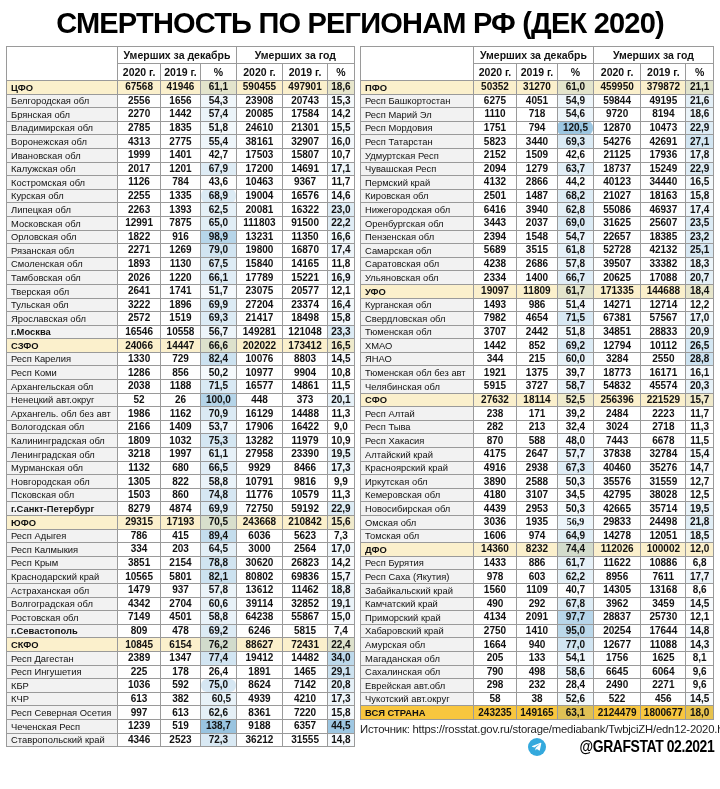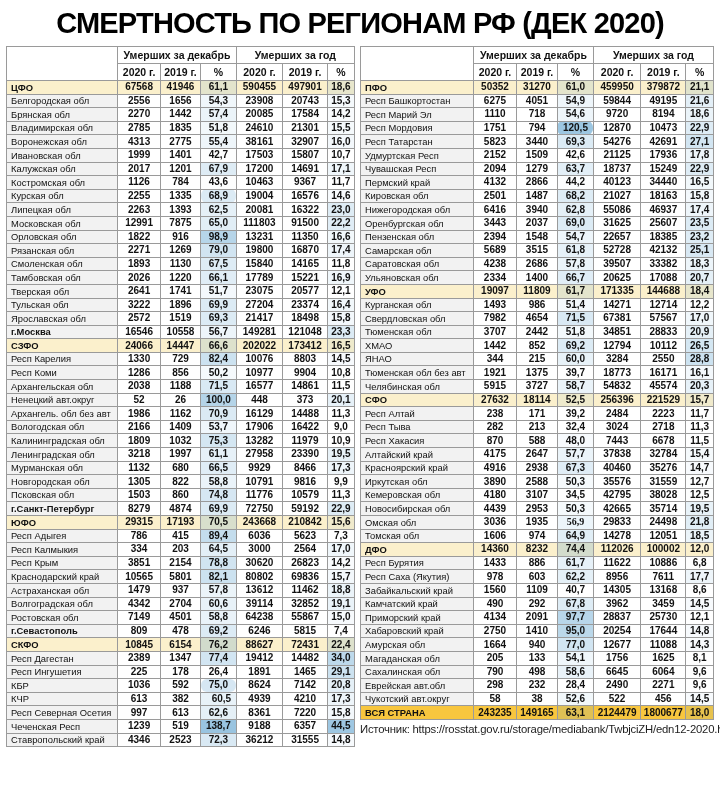--- a/index.html
+++ b/index.html
@@ -976,15 +976,22 @@
             <td class="pct" style="background-image: linear-gradient(rgba(90, 160, 205, 0.16), rgba(90, 160, 205, 0.16));">63,1</td>
             <td class="num">2124479</td>
             <td class="num">1800677</td>
             <td class="pct" style="background-image: linear-gradient(rgba(90, 160, 205, 0.11), rgba(90, 160, 205, 0.11));">18,0</td>
           </tr>
         </tbody>
     </table>
 
     <div class="source">Источник: https://rosstat.gov.ru/storage/mediabank/TwbjciZH/edn12-2020.html</div>
 
+    <div class="credit">
+      <svg class="tg" viewBox="0 0 24 24" aria-hidden="true">
+        <circle cx="12" cy="12" r="12" fill="#34a9dd"></circle>
+        <path fill="#ffffff" d="M17.7 7.2l-1.9 9.1c-.14.63-.52.78-1.05.49l-2.9-2.14-1.4 1.35c-.155.155-.285.285-.585.285l.21-2.95 5.37-4.85c.234-.208-.05-.324-.362-.116l-6.64 4.18-2.86-.894c-.622-.194-.633-.622.13-.92l11.18-4.31c.518-.194.97.116.807.77z"></path>
+      </svg>
+      <span class="txt">@GRAFSTAT 02.2021</span>
+    </div>
   </div>
 
 </div>
 
 </body></html>

